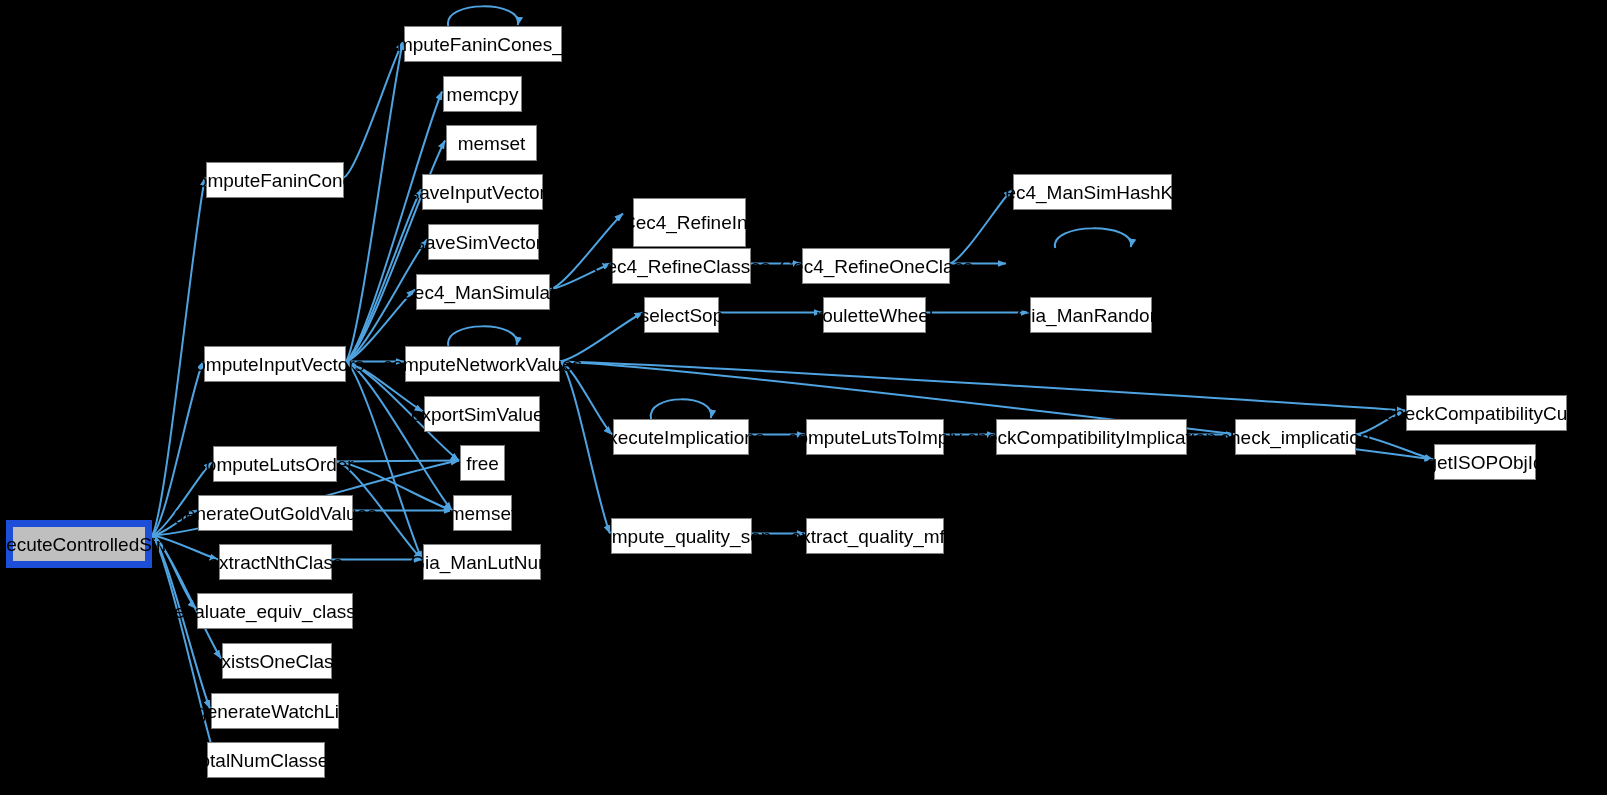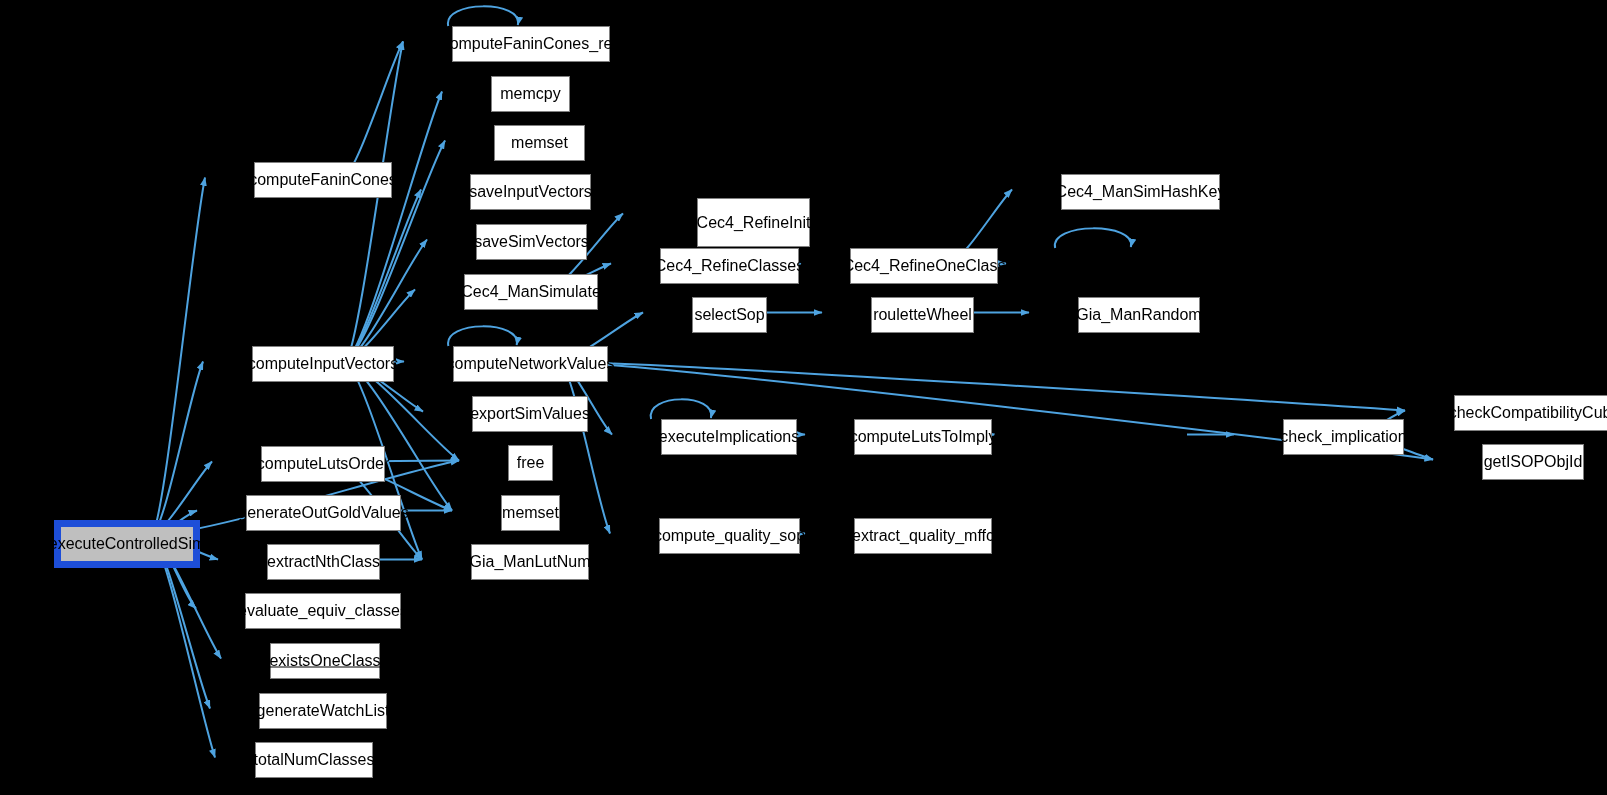--- a/index.html
+++ b/index.html
@@ -21,29 +21,28 @@
     top: 0;
     width: 1607px;
     height: 795px;
   }
   .gnode {
     position: absolute;
     box-sizing: border-box;
     background: #ffffff;
     border: 1px solid #808080;
     color: #000000;
-    font-size: 16px;
+    font-size: 19px;
     line-height: 1;
     display: flex;
     align-items: center;
     justify-content: center;
     white-space: nowrap;
     padding: 17px 7px;
     z-index: 5;
-    margin-left: 48px;
   }
   .gnode.root {
     background: #bfbfbf;
     border: 7px solid #1d4ed8;
   }
   .gnode span {
     display: block;
     transform: translateY(-0.5px);
   }
 </style>
@@ -120,21 +119,21 @@
     </div>
     <div class="gnode" style="left: 206px; top: 162px; width: 138px; height: 31px;">
       <span>computeFaninCones</span>
     </div>
     <div class="gnode" style="left: 422px; top: 174px; width: 121px; height: 31px; align-items: center;">
       <span>saveInputVectors</span>
     </div>
     <div class="gnode" style="left: 1013px; top: 174px; width: 159px; height: 31px;">
       <span>Cec4_ManSimHashKey</span>
     </div>
-    <div class="gnode" style="left: 649px; top: 198px; width: 113px; height: 49px;">
+    <div class="gnode" style="left: 633px; top: 198px; width: 113px; height: 49px;">
       <span>Cec4_RefineInit</span>
     </div>
     <div class="gnode" style="left: 428px; top: 224px; width: 111px; height: 31px;">
       <span>saveSimVectors</span>
     </div>
     <div class="gnode" style="left: 612px; top: 248px; width: 139px; height: 31px;">
       <span>Cec4_RefineClasses</span>
     </div>
     <div class="gnode" style="left: 802px; top: 248px; width: 148px; height: 31px; justify-content: center;">
       <span>Cec4_RefineOneClass</span>
@@ -162,20 +161,23 @@
     </div>
     <div class="gnode" style="left: 424px; top: 396px; width: 116px; height: 31px;">
       <span>exportSimValues</span>
     </div>
     <div class="gnode" style="left: 613px; top: 419px; width: 136px; height: 31px;">
       <span>executeImplications</span>
     </div>
     <div class="gnode" style="left: 806px; top: 419px; width: 138px; height: 31px;">
       <span>computeLutsToImply</span>
     </div>
+    <div class="gnode" style="left: 996px; top: 419px; width: 191px; height: 31px;">
+      <span>checkCompatibilityImplication</span>
+    </div>
     <div class="gnode" style="left: 1235px; top: 419px; width: 121px; height: 31px;">
       <span>check_implication</span>
     </div>
     <div class="gnode" style="left: 213px; top: 446px; width: 124px; height: 31px;">
       <span>computeLutsOrder</span>
     </div>
     <div class="gnode" style="left: 1434px; top: 444px; width: 102px; height: 31px;">
       <span>getISOPObjId</span>
     </div>
     <div class="gnode" style="left: 460px; top: 445px; width: 45px; height: 31px;">
@@ -198,21 +200,21 @@
     </div>
     <div class="gnode" style="left: 219px; top: 544px; width: 113px; height: 31px;">
       <span>extractNthClass</span>
     </div>
     <div class="gnode" style="left: 423px; top: 544px; width: 118px; height: 31px;">
       <span>Gia_ManLutNum</span>
     </div>
     <div class="gnode" style="left: 197px; top: 593px; width: 156px; height: 31px;">
       <span>evaluate_equiv_classes</span>
     </div>
-    <div class="gnode" style="left: 222px; top: 643px; width: 110px; height: 31px; text-decoration: underline;">
+    <div class="gnode" style="left: 222px; top: 643px; width: 110px; height: 31px;">
       <span>existsOneClass</span>
     </div>
     <div class="gnode" style="left: 211px; top: 693px; width: 128px; height: 31px;">
       <span>generateWatchList</span>
     </div>
     <div class="gnode" style="left: 207px; top: 742px; width: 118px; height: 31px;">
       <span>totalNumClasses</span>
     </div>
   </div>
 

